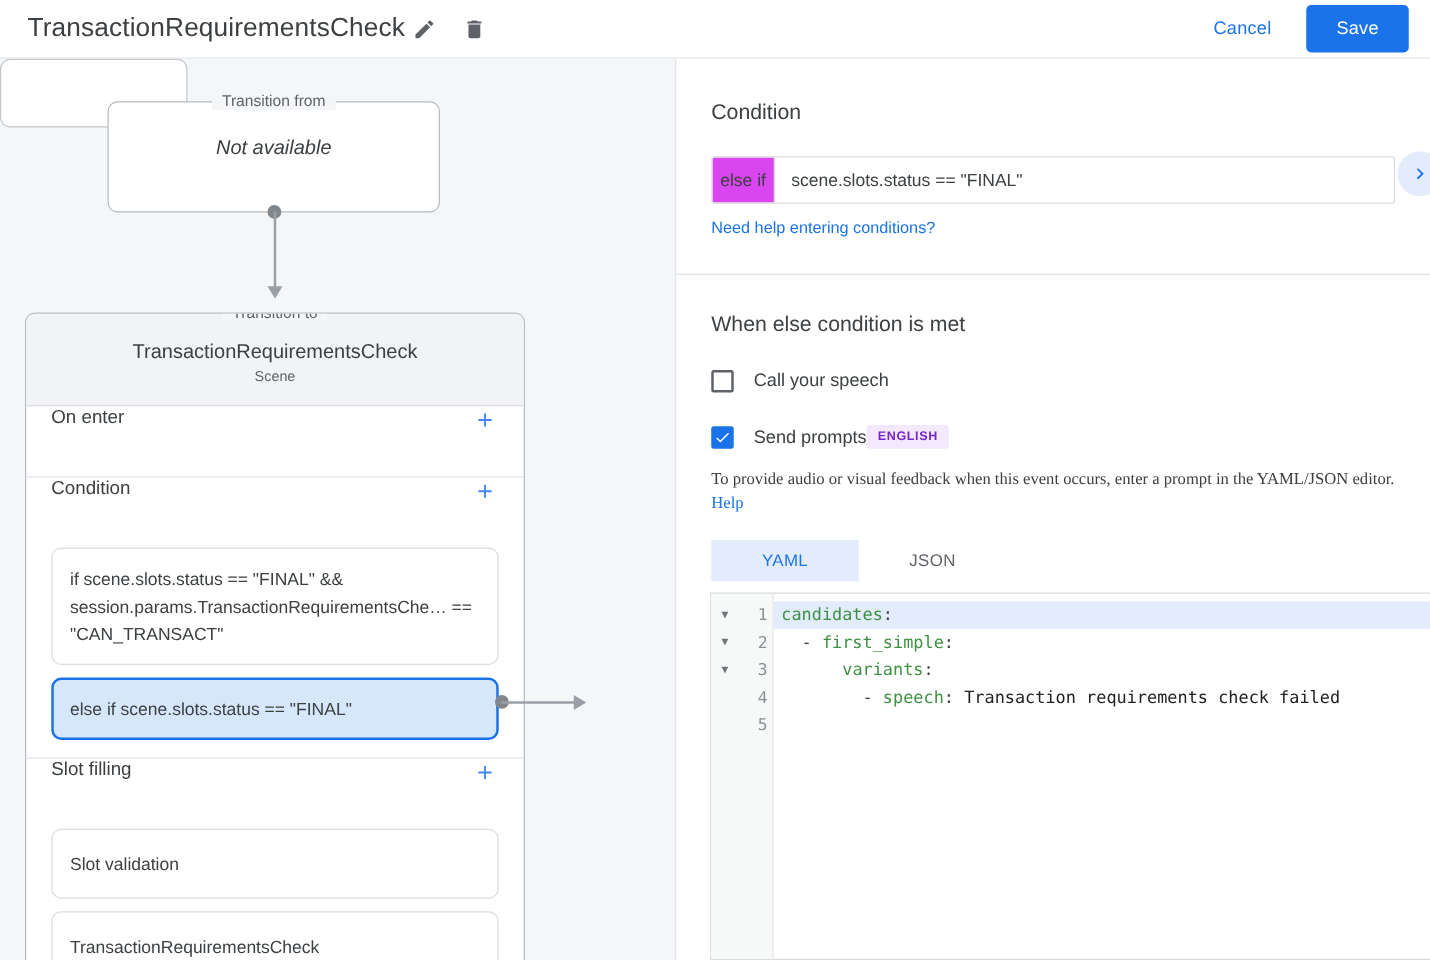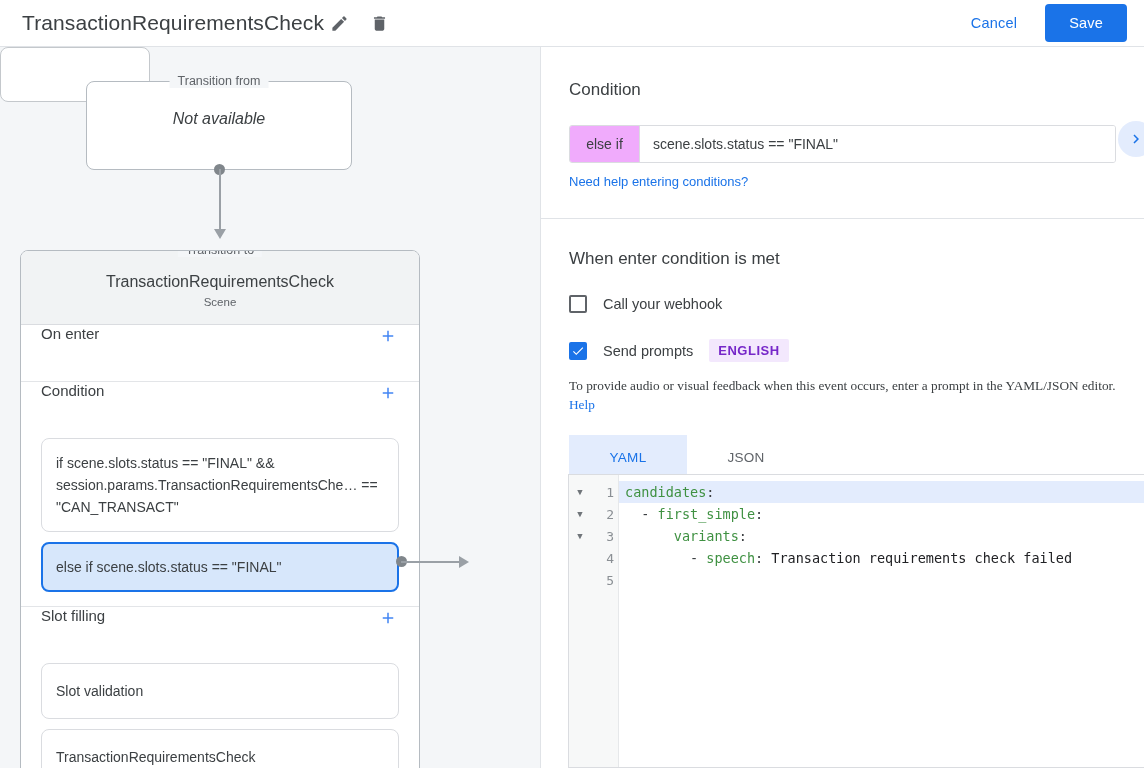--- a/index.html
+++ b/index.html
@@ -194,24 +194,24 @@
 
   .cond-row {
     display: flex;
     margin-top: 25px;
     border: 1px solid #dadce0;
     border-radius: 3px;
     height: 38px;
     overflow: hidden;
   }
   .cond-prefix {
-    background: #f0abfc;
+    background: #d946ef;
     border-right: 1px solid #dadce0;
     display: flex; align-items: center; justify-content: center;
-    width: 70px;
+    width: 50px;
     font-size: 14px; color: #3c4043;
   }
   .cond-input {
     flex: 1;
     border: none; outline: none;
     padding: 0 13px;
     font-size: 14px;
     color: #3c4043;
     font-family: "Liberation Sans", sans-serif;
     background: #ffffff;
@@ -241,41 +241,41 @@
   }
   .checkbox.checked {
     background: #1a73e8; border-color: #1a73e8;
     display: flex; align-items: center; justify-content: center;
   }
   .check-label {
     margin-left: 16px;
     font-size: 14.5px; color: #3c4043; font-weight: 500;
   }
   .lang-badge {
-    margin-left: 16px;
+    margin-left: 0;
     background: #f3e8fd; color: #7627c9;
-    font-size: 13px; font-weight: 600;
+    font-size: 10px; font-weight: 600;
     letter-spacing: .5px;
     padding: 4px 9px;
     border-radius: 2px;
   }
   .helper-text {
     margin-top: 14px;
     font-size: 13.3px; color: #3c4043; line-height: 19px;
     max-width: 552px;
     font-family: Liberation Serif, serif;
   }
   .helper-text a { color: #1a73e8; text-decoration: none; cursor: pointer; }
 
   .tabs {
     display: flex;
     margin-top: 21px;
   }
   .tab {
-    height: 44px; min-width: 118px;
+    height: 33px; min-width: 118px;
     display: flex; align-items: center; justify-content: center;
     font-size: 13.5px; color: #5f6368;
     cursor: pointer; font-weight: 500;
     letter-spacing: .3px;
   }
   .tab.active {
     background: #e3ecfd; color: #1a73e8;
   }
 
   
@@ -432,25 +432,25 @@
       <div class="cond-prefix">else if</div>
       <input class="cond-input" type="text" value="scene.slots.status == &quot;FINAL&quot;" style="">
     </div>
 
     <a class="help-link">Need help entering conditions?</a>
   </div>
 
   <div class="panel-divider"></div>
 
   <div class="panel-section">
-    <div class="when-h">When enter condition is met</div>
+    <div class="when-h">When else condition is met</div>
 
     <div class="check-row">
       <div class="checkbox"></div>
-      <div class="check-label">Call your webhook</div>
+      <div class="check-label">Call your speech</div>
     </div>
 
     <div class="check-row">
       <div class="checkbox checked">
         <svg width="14" height="14" viewBox="0 0 24 24" fill="#ffffff" aria-hidden="true">
           <path d="M9 16.17 4.83 12l-1.42 1.41L9 19 21 7l-1.41-1.41z"></path>
         </svg>
       </div>
       <div class="check-label">Send prompts</div>
       <div class="lang-badge">ENGLISH</div>

